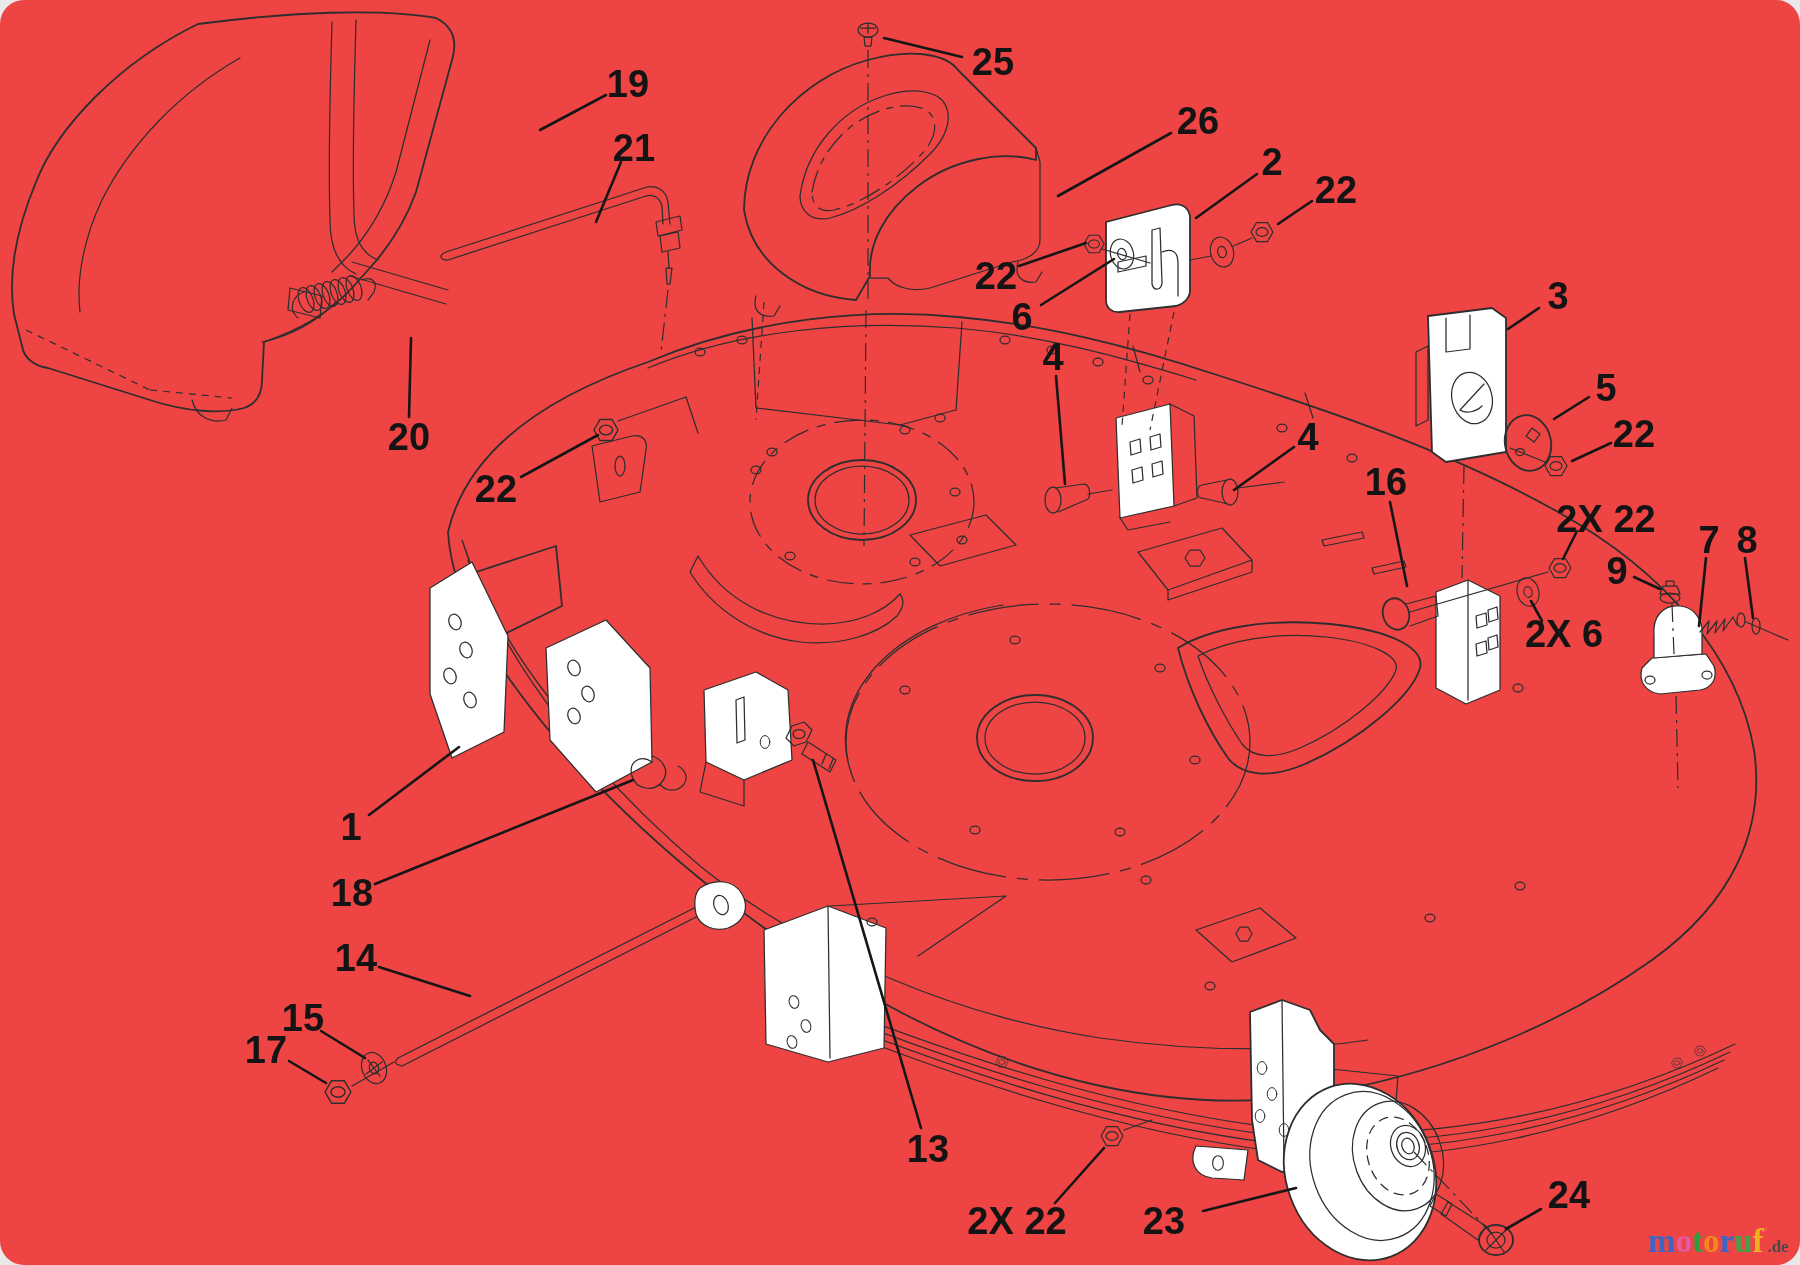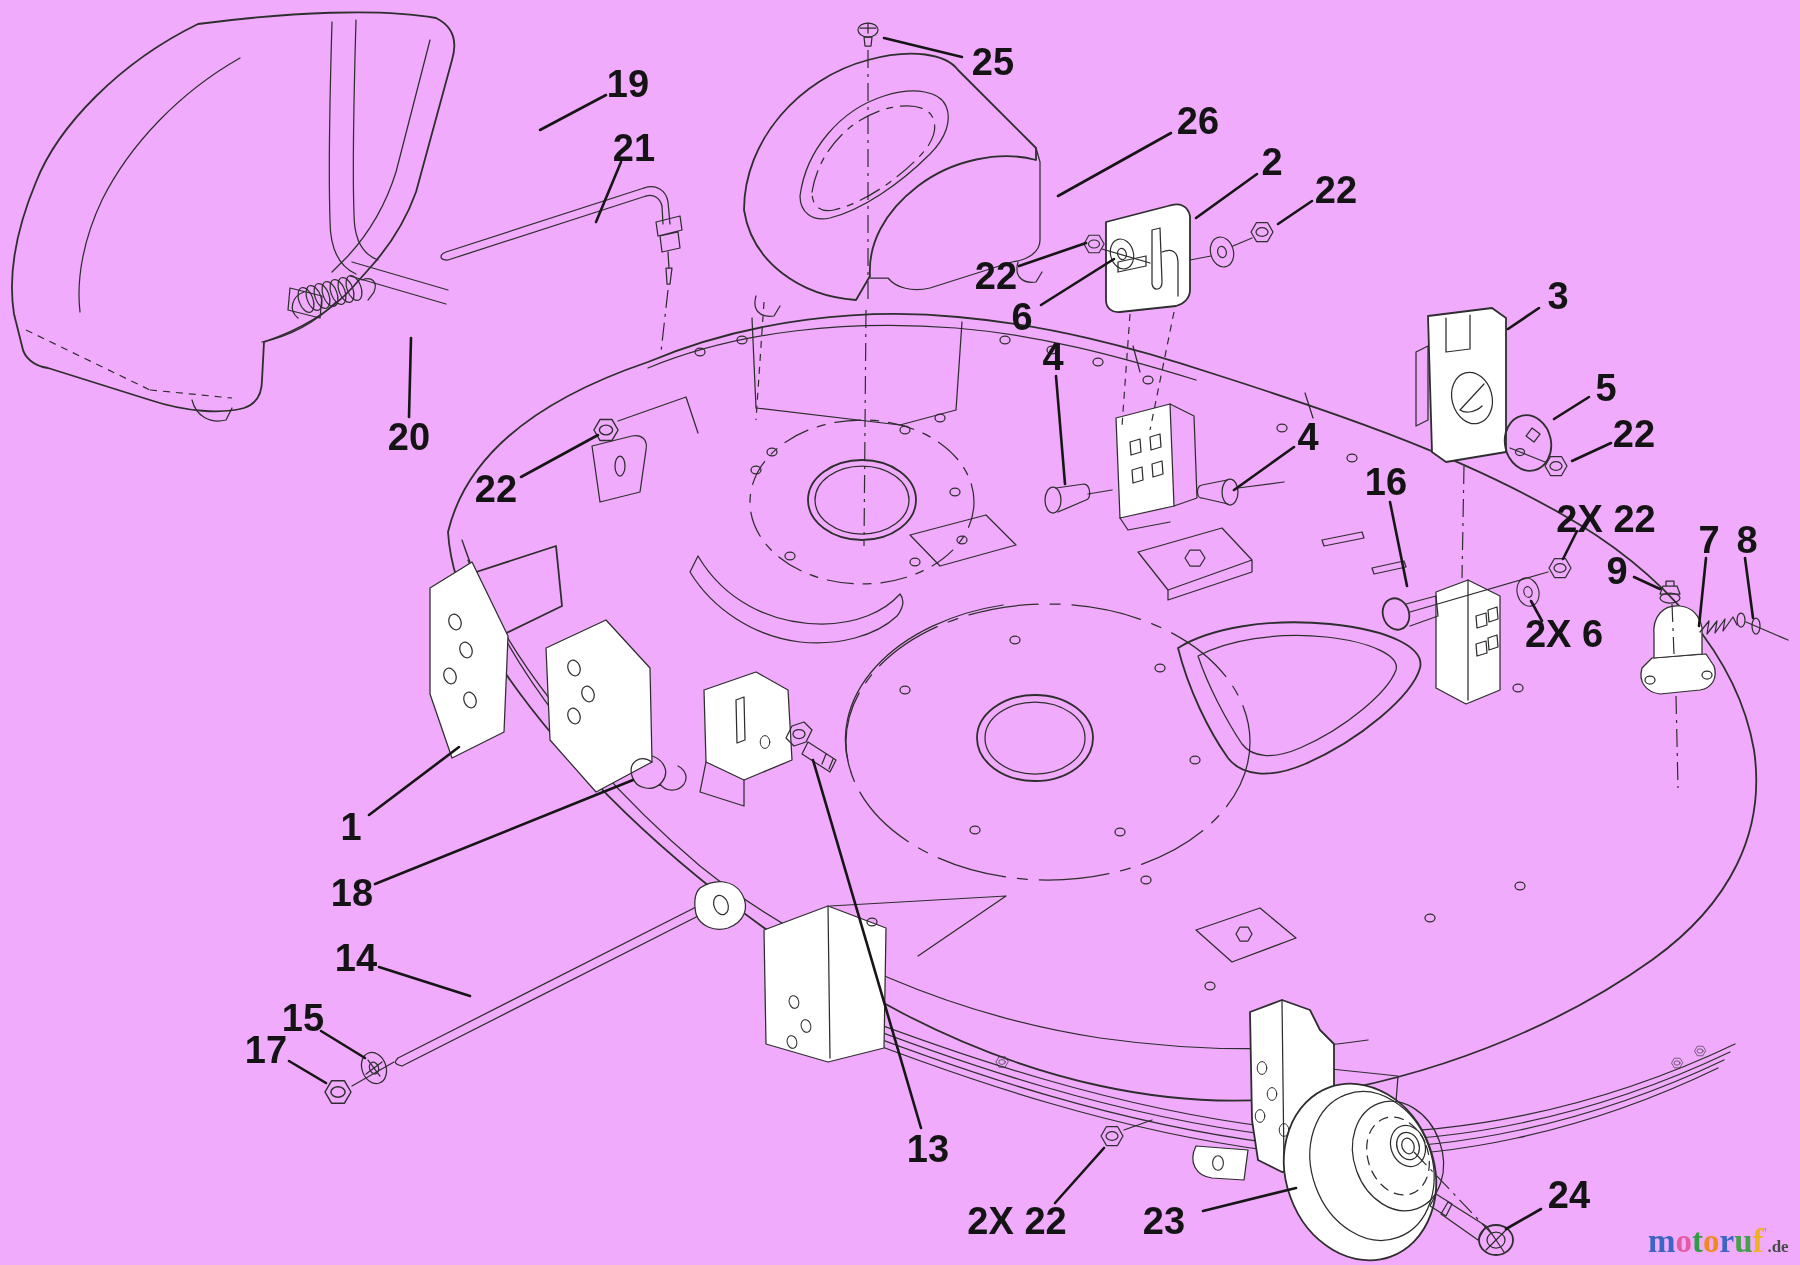--- a/index.html
+++ b/index.html
@@ -1,17 +1,17 @@
 <!DOCTYPE html>
 <html><head>
 <meta charset="utf-8">
 <style>
   html,body{margin:0;padding:0;background:#e9e9e9;}
-  #stage{position:relative;width:1800px;height:1265px;background:#f0abfc;overflow:hidden;
-         font-family:"Liberation Sans", sans-serif;}
+  #stage{position:relative;width:1800px;height:1265px;background:#ef4444;overflow:hidden;
+         font-family:"Liberation Sans", sans-serif;border-radius:24px;}
   svg{display:block}
   .ln  {fill:none;stroke:#2e2e2e;stroke-width:1.8;stroke-linecap:round;stroke-linejoin:round}
   .ln2 {fill:none;stroke:#2e2e2e;stroke-width:1.25;stroke-linecap:round;stroke-linejoin:round}
   .wf  {fill:#ffffff;stroke:#2e2e2e;stroke-width:1.8;stroke-linejoin:round}
   .wf2 {fill:#ffffff;stroke:#2e2e2e;stroke-width:1.25;stroke-linejoin:round}
   .dsh {fill:none;stroke:#2e2e2e;stroke-width:1.2;stroke-dasharray:7 6}
   .ddt {fill:none;stroke:#2e2e2e;stroke-width:1.2;stroke-dasharray:18 6 3 6}
   .lead{stroke:#161616;stroke-width:2.6;stroke-linecap:round}
   text.callout{font-family:"Liberation Sans",sans-serif;font-weight:bold;font-size:38px;
                fill:#141414;text-anchor:middle}

